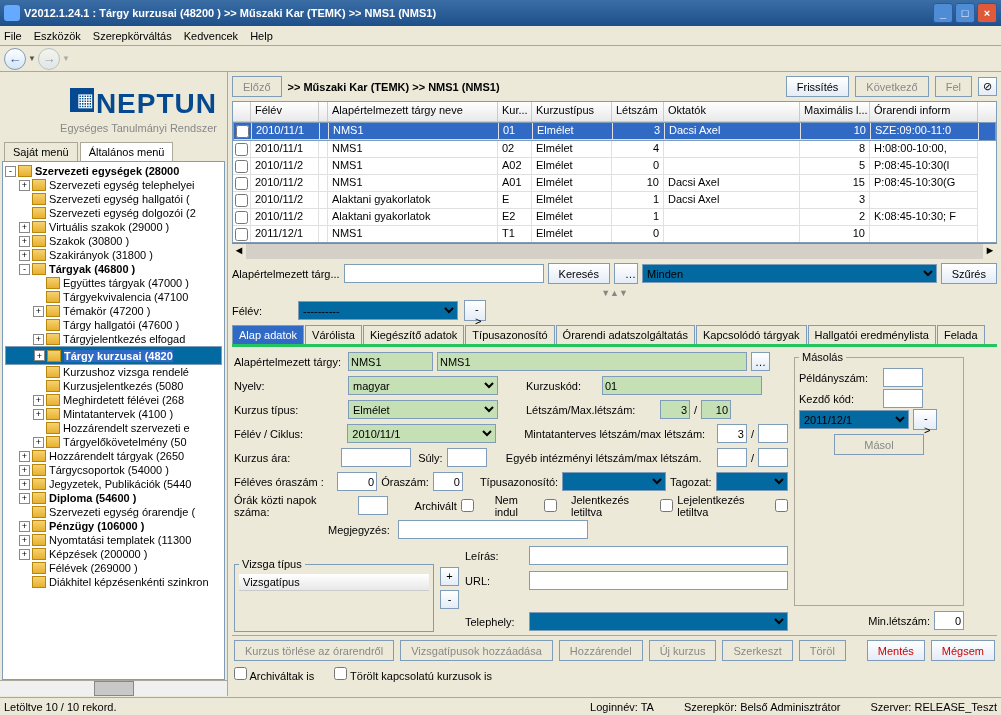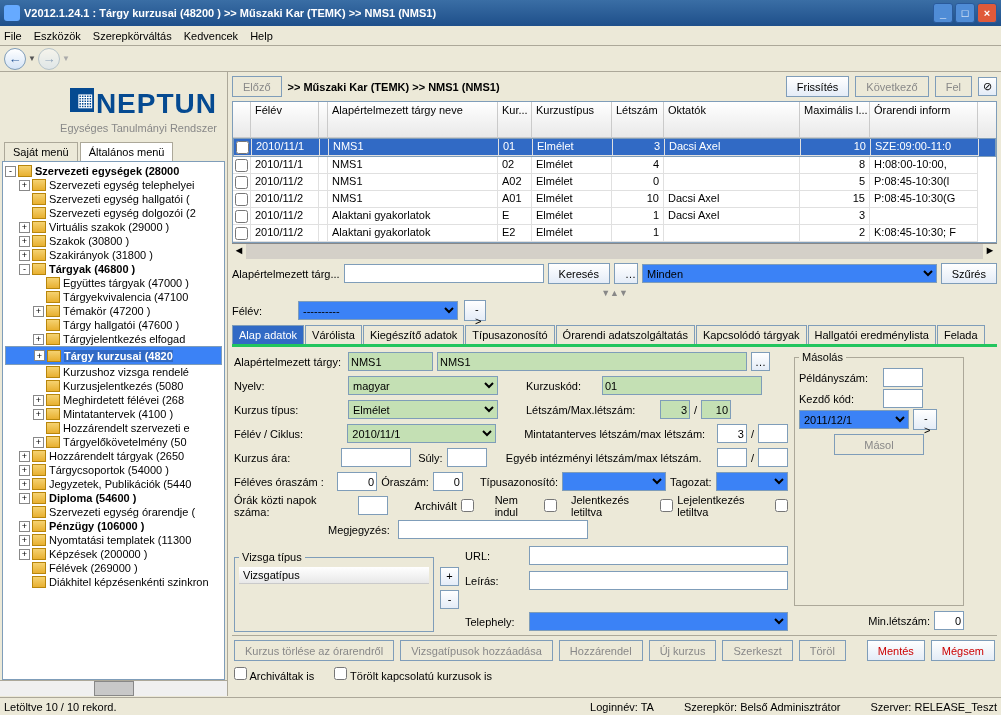--- a/index.html
+++ b/index.html
@@ -35,44 +35,44 @@
 .scrollL{height:16px;background:#ece9d8;border-top:1px solid #aca899;display:flex}
 .scrollL .tr{flex:1;background:#f0f0f0}
 .scrollL .th{width:40px;background:#c8c8c8;border:1px solid #888}
 .right{flex:1;display:flex;flex-direction:column;background:#ece9d8;padding:4px;overflow:hidden}
 .toprow{display:flex;align-items:center;gap:6px;margin-bottom:4px}
 .btn{padding:2px 10px;border:1px solid #7f9db9;background:linear-gradient(#fff,#e4ecf7);cursor:pointer;height:21px}
 .btn.dis{color:#888;background:#ece9d8;cursor:default}
 .bc{font-weight:bold;flex:1}
 .grid{border:1px solid #7f9db9;background:#fff;height:142px;overflow:auto;position:relative}
 .ghdr{display:flex;background:linear-gradient(#fff,#e8e8e8);position:sticky;top:0}
-.gh{border-right:1px solid #cacaca;border-bottom:1px solid #cacaca;padding:2px 4px;height:36px;overflow:hidden;white-space:nowrap}
+.gh{border-right:1px solid #cacaca;border-bottom:1px solid #cacaca;padding:2px 4px;height:20px;overflow:hidden;white-space:nowrap}
 .gr{display:flex;height:17px}
 .gr.sel{background:#316ac5;color:#fff}
 .gc{border-right:1px solid #e0e0e0;border-bottom:1px solid #e0e0e0;padding:1px 4px;overflow:hidden;white-space:nowrap}
 .gc.chk{display:flex;align-items:center;justify-content:center}
 .gc.chk input{margin:0}
 .gscroll{height:16px;background:#ece9d8;display:flex;border-top:1px solid #888}
 .filterrow{display:flex;align-items:center;gap:4px;margin:4px 0}
 .inp{border:1px solid #7f9db9;background:#fff;height:19px;padding:0 2px}
-.sel{border:1px solid #7f9db9;background:#3b82f6;height:19px}
+.sel{border:1px solid #7f9db9;background:#0369a1;height:19px}
 .collapse{height:10px;display:flex;justify-content:center;align-items:center;color:#888;font-size:9px;cursor:pointer}
 .felevrow{display:flex;align-items:center;gap:6px;margin:2px 0 4px}
 .tabs2{display:flex;border-bottom:3px solid #22c55e}
 .tab2{padding:3px 6px;border:1px solid #7f9db9;border-bottom:none;background:#ece9d8;cursor:pointer;margin-right:1px}
 .tab2.act{background:#316ac5;color:#fff}
 .form{display:flex;gap:6px;padding:4px 2px;height:288px}
 .formL{width:554px;display:flex;flex-direction:column;gap:3px}
 .formR{flex:1;border:1px solid #aca899;padding:4px;height:120px}
 .fr{display:flex;align-items:center;gap:4px;min-height:21px}
 .fl{width:110px}
 .green{background:#c4e0b4!important}
 .sq19{width:19px;height:19px;border:1px solid #7f9db9;background:linear-gradient(#fff,#e4ecf7);cursor:pointer;display:flex;align-items:center;justify-content:center}
 .redbox{border:2px solid #d00;padding:2px 4px;display:flex;align-items:center;gap:4px;width:180px}
-.vt{border:1px solid #7f9db9;margin-top:8px;width:200px}
+.vt{border:1px solid #7f9db9;margin-top:15px;width:200px}
 .vt .hdr{background:linear-gradient(#fff,#e8e8e8);padding:2px 4px;border-bottom:1px solid #cacaca}
 .vt .row{display:flex;align-items:center;padding:1px 2px;gap:4px}
 .vt .row.sel{background:#316ac5;color:#fff}
 .btnrow{display:flex;gap:6px;padding:4px 2px;border-top:1px solid #aca899;align-items:center}
 .btn.red{color:#c00}
 .chkrow{display:flex;gap:20px;padding:2px;align-items:center}
 .status{position:absolute;bottom:0;left:0;right:0;height:18px;background:#ece9d8;border-top:1px solid #aca899;display:flex;align-items:center;padding:0 4px;gap:30px}
 fieldset{border:1px solid #aca899;padding:4px}
 legend{padding:0 3px}
 </style>
@@ -538,25 +538,25 @@
             <legend>Vizsga típus</legend>
             <div class="hdr">Vizsgatípus</div>
             <div style="height:30px"></div>
           </fieldset>
           <div style="display:flex;flex-direction:column;gap:4px;justify-content:center">
             <div class="sq19">+</div>
             <div class="sq19">-</div>
           </div>
           <div style="flex:1;display:flex;flex-direction:column;gap:4px;padding-top:2px">
             <div class="fr">
-                <span style="width:60px">URL:</span>
+                <span style="width:60px">Leírás:</span>
                 <input class="inp" style="flex: 1 1 0%;">
               </div>
             <div class="fr">
-                <span style="width:60px">Leírás:</span>
+                <span style="width:60px">URL:</span>
                 <input class="inp" style="flex: 1 1 0%;">
               </div>
             <div style="height:12px"></div>
             <div class="fr">
                 <span style="width:60px">Telephely:</span>
                 <select class="sel" style="flex:1"></select>
               </div>
           </div>
         </div>
       </div>

